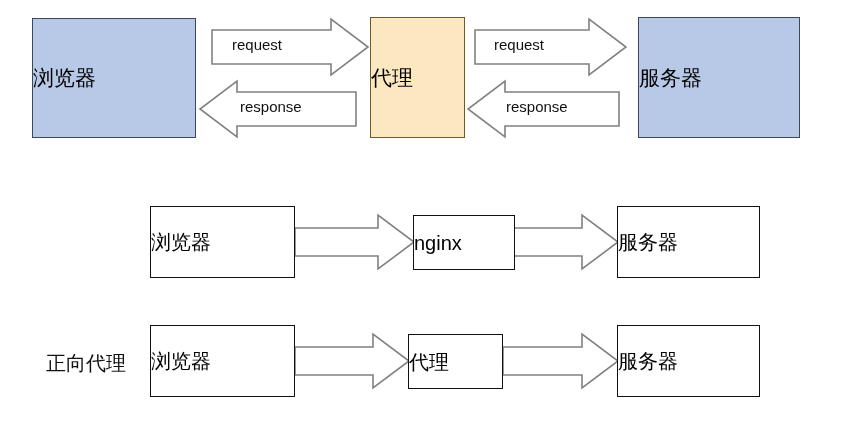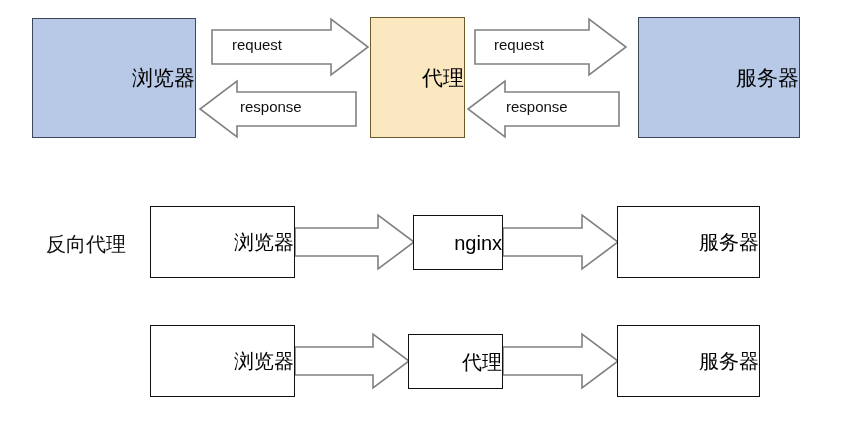--- a/index.html
+++ b/index.html
@@ -17,21 +17,21 @@
   #diagram-root {
     position: relative;
     width: 864px;
     height: 423px;
   }
   .node {
     position: absolute;
     box-sizing: border-box;
     display: flex;
     align-items: center;
-    justify-content: flex-end;
+    justify-content: flex-start;
     text-align: center;
     line-height: 1.1;
   }
   .node-label {
     display: block;
   }
 
   
   .node-client {
     background: #b8c9e8;
@@ -134,34 +134,34 @@
   </div>
 
   <div class="arrow-text" style="left:232px; top:36px;">request</div>
 
   <div class="arrow-text" style="left:240px; top:98px;">response</div>
 
   <div class="arrow-text" style="left:494px; top:36px;">request</div>
 
   <div class="arrow-text" style="left:506px; top:98px;">response</div>
 
-  <div class="row-label" style="left:46px; top:231px;">反向代理</div>
 
   <div class="node node-plain" style="left:150px; top:206px; width:145px; height:72px;">
     <span class="node-label">浏览器</span>
   </div>
 
-  <div class="node node-plain" style="left:413px; top:215px; width:90px; height:55px;">
+  <div class="node node-plain" style="left:413px; top:215px; width:102px; height:55px;">
     <span class="node-label">nginx</span>
   </div>
 
   <div class="node node-plain" style="left:617px; top:206px; width:143px; height:72px;">
     <span class="node-label">服务器</span>
   </div>
 
+  <div class="row-label" style="left:46px; top:350px;">正向代理</div>
 
   <div class="node node-plain" style="left:150px; top:325px; width:145px; height:72px;">
     <span class="node-label">浏览器</span>
   </div>
 
   <div class="node node-plain" style="left:408px; top:334px; width:95px; height:55px;">
     <span class="node-label">代理</span>
   </div>
 
   <div class="node node-plain" style="left:617px; top:325px; width:143px; height:72px;">

